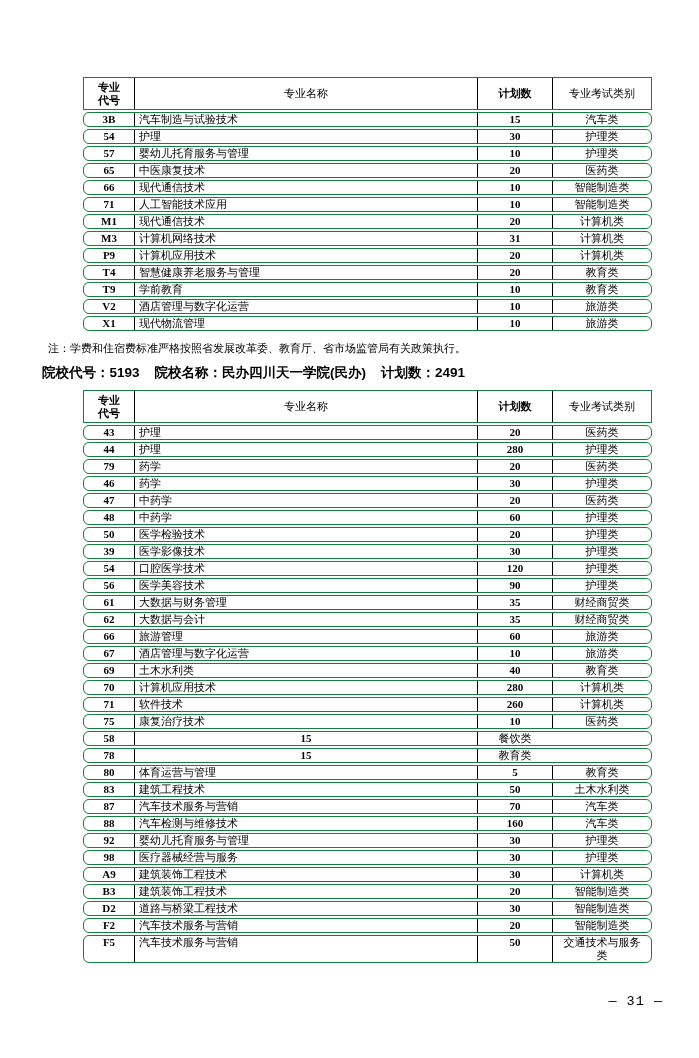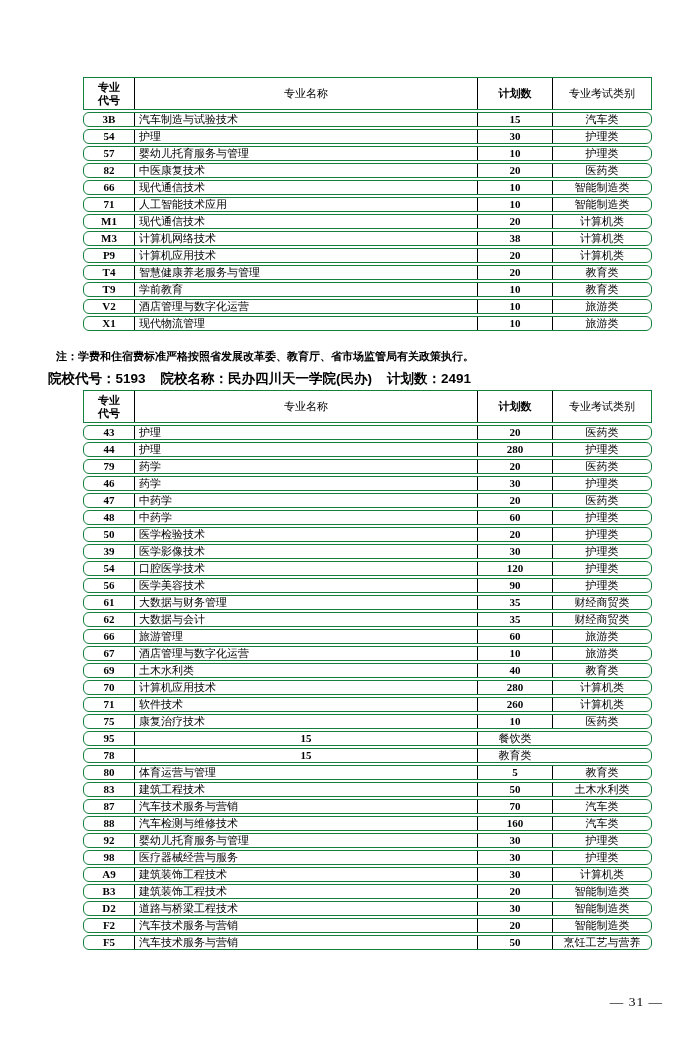--- a/index.html
+++ b/index.html
@@ -54,43 +54,44 @@
     text-align: left;
     padding: 0 0 0 4px;
   }
   .header-row .c-name { justify-content: center; text-align: center; padding: 1px 0; }
   .c-code, .c-plan { font-weight: bold; }
   .c-cat { padding: 0 6px; }
   .note {
     position: absolute;
     left: 40px;
     top: 333px;
-    margin: 16px;
+    margin: 8px;
     font-size: 11px;
     line-height: 14px;
-    font-weight: bold;
+    font-weight: normal;
   }
   .inst-line {
     position: absolute;
     left: 40px;
     top: 362px;
-    margin: 8px;
+    margin: 2px;
     font-family: "Liberation Sans", "DejaVu Sans", sans-serif;
     font-weight: bold;
     font-size: 13.5px;
     line-height: 18px;
     white-space: nowrap;
   }
   .inst-group { margin-right: 15px; }
   .page-number {
     position: absolute;
     top: 994px;
     right: 36px;
     font-size: 13.5px;
     letter-spacing: 1px;
+    font-family: Liberation Mono, monospace;
   }
 </style>
 </head>
 <body>
 
 <div class="page">
 
   <section class="plan-table" id="table1">
       <div class="row header-row">
         <div class="cell c-code">专业
@@ -111,21 +112,21 @@
         <div class="cell c-plan">30</div>
         <div class="cell c-cat">护理类</div>
       </div>
       <div class="row data-row">
         <div class="cell c-code">57</div>
         <div class="cell c-name">婴幼儿托育服务与管理</div>
         <div class="cell c-plan">10</div>
         <div class="cell c-cat">护理类</div>
       </div>
       <div class="row data-row">
-        <div class="cell c-code">82</div>
+        <div class="cell c-code">65</div>
         <div class="cell c-name">中医康复技术</div>
         <div class="cell c-plan">20</div>
         <div class="cell c-cat">医药类</div>
       </div>
       <div class="row data-row">
         <div class="cell c-code">66</div>
         <div class="cell c-name">现代通信技术</div>
         <div class="cell c-plan">10</div>
         <div class="cell c-cat">智能制造类</div>
       </div>
@@ -137,21 +138,21 @@
       </div>
       <div class="row data-row">
         <div class="cell c-code">M1</div>
         <div class="cell c-name">现代通信技术</div>
         <div class="cell c-plan">20</div>
         <div class="cell c-cat">计算机类</div>
       </div>
       <div class="row data-row">
         <div class="cell c-code">M3</div>
         <div class="cell c-name">计算机网络技术</div>
-        <div class="cell c-plan">38</div>
+        <div class="cell c-plan">31</div>
         <div class="cell c-cat">计算机类</div>
       </div>
       <div class="row data-row">
         <div class="cell c-code">P9</div>
         <div class="cell c-name">计算机应用技术</div>
         <div class="cell c-plan">20</div>
         <div class="cell c-cat">计算机类</div>
       </div>
       <div class="row data-row">
         <div class="cell c-code">T4</div>
@@ -293,21 +294,21 @@
         <div class="cell c-plan">260</div>
         <div class="cell c-cat">计算机类</div>
       </div>
       <div class="row data-row">
         <div class="cell c-code">75</div>
         <div class="cell c-name">康复治疗技术</div>
         <div class="cell c-plan">10</div>
         <div class="cell c-cat">医药类</div>
       </div>
       <div class="row data-row">
-        <div class="cell c-code">95</div>
+        <div class="cell c-code">58</div>
         <div class="cell c-plan">15</div>
         <div class="cell c-cat">餐饮类</div>
       </div>
       <div class="row data-row">
         <div class="cell c-code">78</div>
         <div class="cell c-plan">15</div>
         <div class="cell c-cat">教育类</div>
       </div>
       <div class="row data-row">
         <div class="cell c-code">80</div>
@@ -366,19 +367,19 @@
       <div class="row data-row">
         <div class="cell c-code">F2</div>
         <div class="cell c-name">汽车技术服务与营销</div>
         <div class="cell c-plan">20</div>
         <div class="cell c-cat">智能制造类</div>
       </div>
       <div class="row data-row">
         <div class="cell c-code">F5</div>
         <div class="cell c-name">汽车技术服务与营销</div>
         <div class="cell c-plan">50</div>
-        <div class="cell c-cat">烹饪工艺与营养</div>
+        <div class="cell c-cat">交通技术与服务类</div>
       </div>
     </section>
 
   <div class="page-number">— 31 —</div>
 
 </div>
 
 </body></html>

